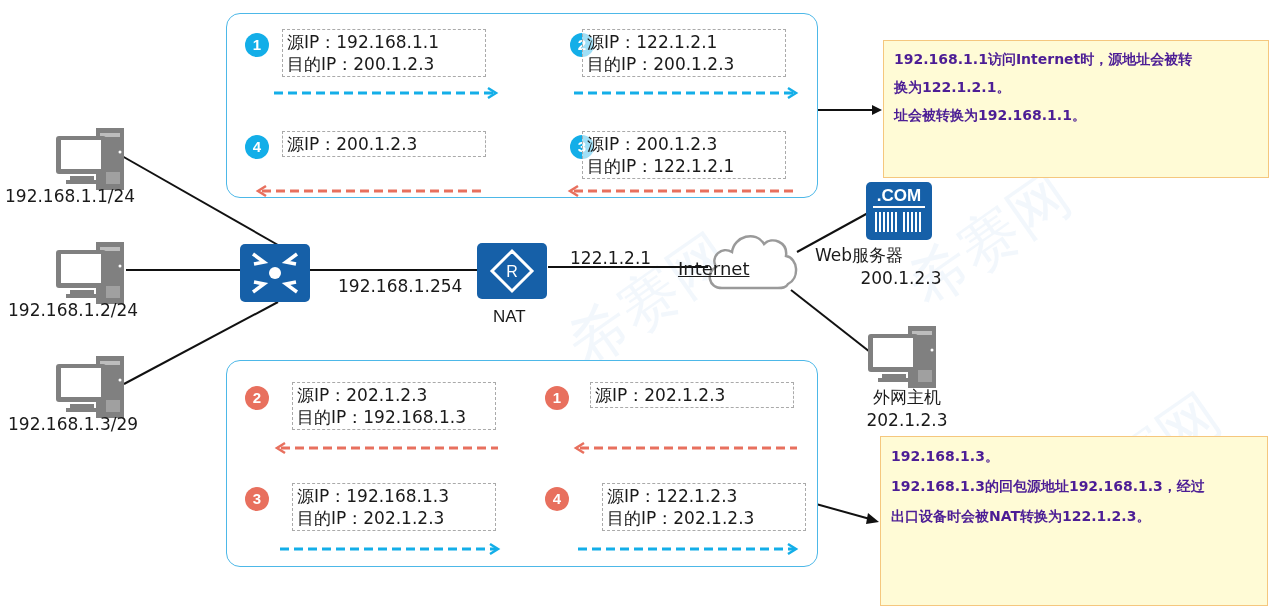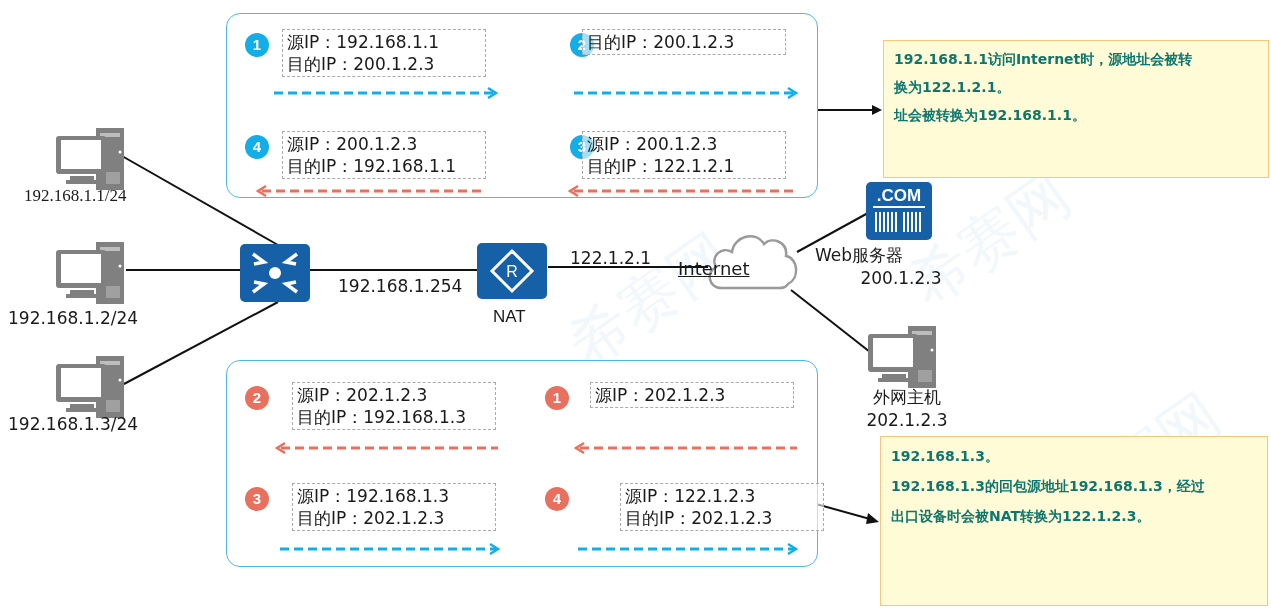--- a/index.html
+++ b/index.html
@@ -10,21 +10,21 @@
   .panel { position: absolute; border: 1.5px solid #4db8e8; border-radius: 14px; background: #fff; }
   .badge { position: absolute; width: 24px; height: 24px; border-radius: 50%;
            color: #fff; font-weight: bold; font-size: 15px; line-height: 24px; text-align: center;
            font-family: "Liberation Sans", sans-serif; }
   .badge.blue { background: #13aee8; }
   .badge.red { background: #e8705e; }
   .pkt { position: absolute; border: 1px dashed #aaaaaa; padding: 1px 4px; font-size: 17px;
          line-height: 22px; white-space: nowrap; background: rgba(255,255,255,0.6); }
   .pkt div { white-space: nowrap; }
   .note { position: absolute; background: #fffbd6; border: 1px solid #f5c77e;
-          font-size: 14px; font-weight: bold; line-height: 28px; padding: 4px 10px; color: #0f766e; }
+          font-size: 14px; font-weight: bold; line-height: 28px; padding: 4px 10px; color: #4c1d95; }
   .note p { margin: 0; }
   .label { position: absolute; font-size: 17px; white-space: nowrap; }
   .label.center { text-align: center; }
   .pc { position: absolute; width: 70px; height: 62px; }
   .watermark { position: absolute; font-size: 60px; color: rgba(150,190,230,0.12); transform: rotate(-35deg);
                pointer-events: none; font-family: "DejaVu Serif", serif; }
 </style>
 </head>
 <body>
 
@@ -58,31 +58,31 @@
   <div>源IP：192.168.1.1</div>
   <div>目的IP：200.1.2.3</div>
 </div>
 <svg class="abs" style="left:272px;top:86px;" width="230" height="14">
   <line x1="2" y1="7" x2="222" y2="7" stroke="#13aee8" stroke-width="3" stroke-dasharray="9,5"></line>
   <polyline points="216,2 224,7 216,12" fill="none" stroke="#13aee8" stroke-width="2.5"></polyline>
 </svg>
 
 <div class="badge blue" style="left:570px;top:33px;">2</div>
 <div class="pkt" style="left:582px;top:29px;width:194px;">
+  <div>源IP：122.1.2.1</div>
   <div>目的IP：200.1.2.3</div>
 </div>
 <svg class="abs" style="left:572px;top:86px;" width="230" height="14">
   <line x1="2" y1="7" x2="222" y2="7" stroke="#13aee8" stroke-width="3" stroke-dasharray="9,5"></line>
   <polyline points="216,2 224,7 216,12" fill="none" stroke="#13aee8" stroke-width="2.5"></polyline>
 </svg>
 
 <div class="badge blue" style="left:245px;top:135px;">4</div>
 <div class="pkt" style="left:282px;top:131px;width:194px;">
   <div>源IP：200.1.2.3</div>
-  <div>目的IP：192.168.1.1</div>
 </div>
 <svg class="abs" style="left:254px;top:184px;" width="230" height="14">
   <line x1="8" y1="7" x2="228" y2="7" stroke="#e8705e" stroke-width="3" stroke-dasharray="9,5"></line>
   <polyline points="12,2 4,7 12,12" fill="none" stroke="#e8705e" stroke-width="2.5"></polyline>
 </svg>
 
 <div class="badge blue" style="left:570px;top:135px;">3</div>
 <div class="pkt" style="left:582px;top:131px;width:194px;">
   <div>源IP：200.1.2.3</div>
   <div>目的IP：122.1.2.1</div>
@@ -115,64 +115,64 @@
 <div class="pkt" style="left:292px;top:483px;width:194px;">
   <div>源IP：192.168.1.3</div>
   <div>目的IP：202.1.2.3</div>
 </div>
 <svg class="abs" style="left:278px;top:542px;" width="230" height="14">
   <line x1="2" y1="7" x2="218" y2="7" stroke="#13aee8" stroke-width="3" stroke-dasharray="9,5"></line>
   <polyline points="212,2 220,7 212,12" fill="none" stroke="#13aee8" stroke-width="2.5"></polyline>
 </svg>
 
 <div class="badge red" style="left:545px;top:487px;">4</div>
-<div class="pkt" style="left:620px;top:483px;width:194px;">
+<div class="pkt" style="left:602px;top:483px;width:194px;">
   <div>源IP：122.1.2.3</div>
   <div>目的IP：202.1.2.3</div>
 </div>
 <svg class="abs" style="left:576px;top:542px;" width="230" height="14">
   <line x1="2" y1="7" x2="218" y2="7" stroke="#13aee8" stroke-width="3" stroke-dasharray="9,5"></line>
   <polyline points="212,2 220,7 212,12" fill="none" stroke="#13aee8" stroke-width="2.5"></polyline>
 </svg>
 
 <svg class="pc" style="left:56px;top:128px;" viewBox="0 0 70 62">
   <rect x="40" y="0" width="28" height="62" fill="#808080"></rect>
   <rect x="44" y="5" width="20" height="4" fill="#bdbdbd"></rect>
   <circle cx="64" cy="24" r="1.5" fill="#fff"></circle>
   <rect x="50" y="44" width="14" height="12" fill="#a0a0a0"></rect>
   <rect x="0" y="8" width="50" height="38" rx="3" fill="#808080"></rect>
   <rect x="5" y="12" width="40" height="29" fill="#ffffff"></rect>
   <rect x="14" y="48" width="24" height="4" fill="#808080"></rect>
   <rect x="10" y="52" width="32" height="4" fill="#808080"></rect>
 </svg>
-<div class="label" style="left:24px;top:186px;font-family:Liberation Serif, serif;">192.168.1.1/24</div>
+<div class="label" style="left:5px;top:186px;">192.168.1.1/24</div>
 
 <svg class="pc" style="left:56px;top:242px;" viewBox="0 0 70 62">
   <rect x="40" y="0" width="28" height="62" fill="#808080"></rect>
   <rect x="44" y="5" width="20" height="4" fill="#bdbdbd"></rect>
   <circle cx="64" cy="24" r="1.5" fill="#fff"></circle>
   <rect x="50" y="44" width="14" height="12" fill="#a0a0a0"></rect>
   <rect x="0" y="8" width="50" height="38" rx="3" fill="#808080"></rect>
   <rect x="5" y="12" width="40" height="29" fill="#ffffff"></rect>
   <rect x="14" y="48" width="24" height="4" fill="#808080"></rect>
   <rect x="10" y="52" width="32" height="4" fill="#808080"></rect>
 </svg>
-<div class="label" style="left:8px;top:308px;">192.168.1.2/24</div>
+<div class="label" style="left:8px;top:300px;">192.168.1.2/24</div>
 
 <svg class="pc" style="left:56px;top:356px;" viewBox="0 0 70 62">
   <rect x="40" y="0" width="28" height="62" fill="#808080"></rect>
   <rect x="44" y="5" width="20" height="4" fill="#bdbdbd"></rect>
   <circle cx="64" cy="24" r="1.5" fill="#fff"></circle>
   <rect x="50" y="44" width="14" height="12" fill="#a0a0a0"></rect>
   <rect x="0" y="8" width="50" height="38" rx="3" fill="#808080"></rect>
   <rect x="5" y="12" width="40" height="29" fill="#ffffff"></rect>
   <rect x="14" y="48" width="24" height="4" fill="#808080"></rect>
   <rect x="10" y="52" width="32" height="4" fill="#808080"></rect>
 </svg>
-<div class="label" style="left:8px;top:414px;">192.168.1.3/24</div>
+<div class="label" style="left:8px;top:414px;">192.168.1.3/29</div>
 
 <svg class="abs" style="left:240px;top:244px;" width="70" height="58" viewBox="0 0 70 58">
   <rect x="0" y="0" width="70" height="58" rx="5" fill="#1660a8"></rect>
   <circle cx="35" cy="29" r="6" fill="#fff"></circle>
   <g stroke="#fff" stroke-width="3.5" fill="none">
     <polyline points="13,10 24,18 14,20"></polyline>
     <polyline points="57,10 46,18 56,20"></polyline>
     <polyline points="13,48 24,40 14,38"></polyline>
     <polyline points="57,48 46,40 56,38"></polyline>
   </g>

